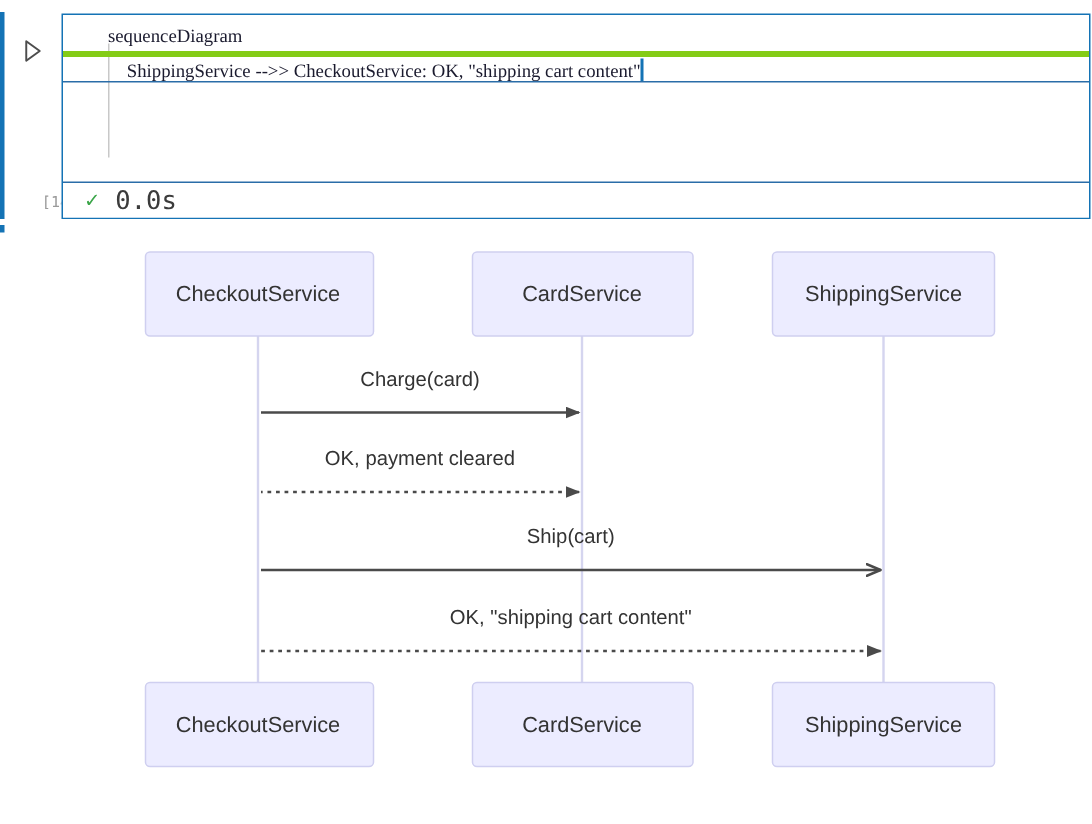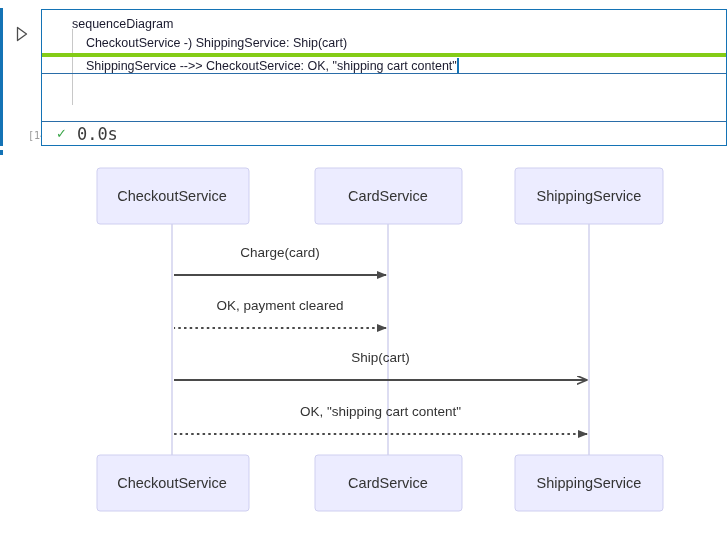--- a/index.html
+++ b/index.html
@@ -50,21 +50,21 @@
     border: 1px solid #1473b5;
     background: #ffffff;
   }
   .code-area {
     position: absolute; left: 0; top: 0; right: 0;
     padding: 5px 0 0 0;
   }
   .code-line {
     position: relative;
     height: 19px; line-height: 19px;
-    font-family: Liberation Sans, sans-serif;
+    font-family: Liberation Serif, serif;
     font-size: 12.5px;
     color: #1a1a2e;
     white-space: pre;
     padding-left: 30px;
   }
   .code-line.active {
     border-top: 4px solid #84cc16;
     border-bottom: 1px solid #2a6da8;
     height: 21px; line-height: 19px;
   }
@@ -134,21 +134,20 @@
   </div>
 
   <div class="exec-count">[14]</div>
 
   <div class="out-ellipsis">•••</div>
 
   <div class="editor-frame">
     <div class="code-area">
       <div class="indent-guide"></div>
       <div class="code-line">sequenceDiagram</div>
-      <div class="code-line">    CheckoutService -) ShippingService: Ship(cart)</div>
       <div class="code-line active"><span>    ShippingService --&gt;&gt; CheckoutService: OK, "shipping cart content"</span><span class="caret"></span></div>
     </div>
 
     <div class="exec-status">
       <span class="check-icon">✓</span>
       <span class="exec-time">0.0s</span>
     </div>
   </div>
 
   <div class="diagram">

